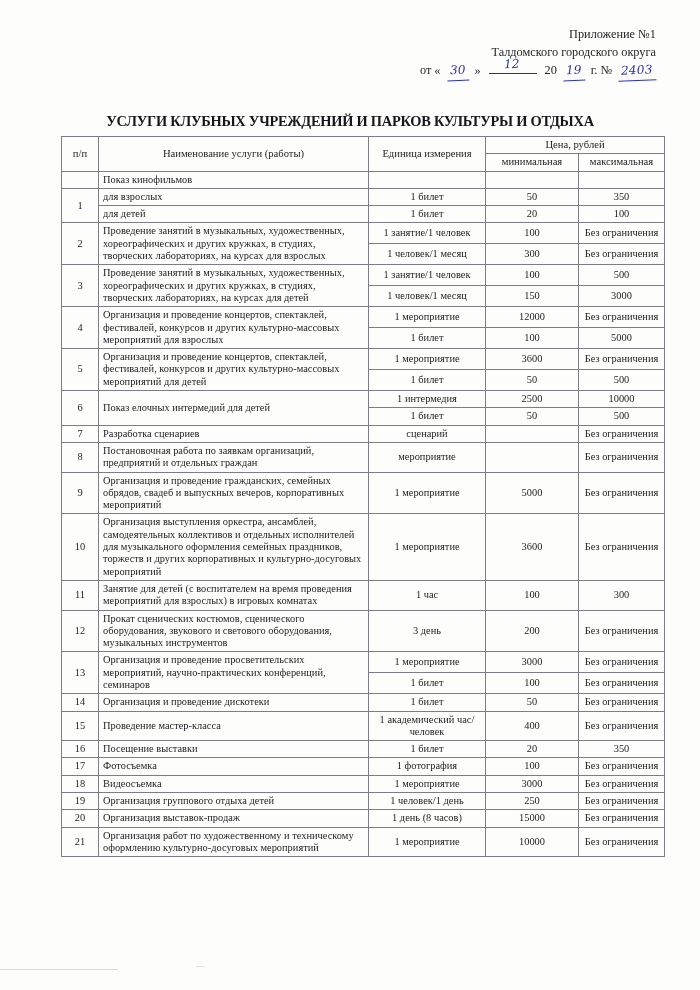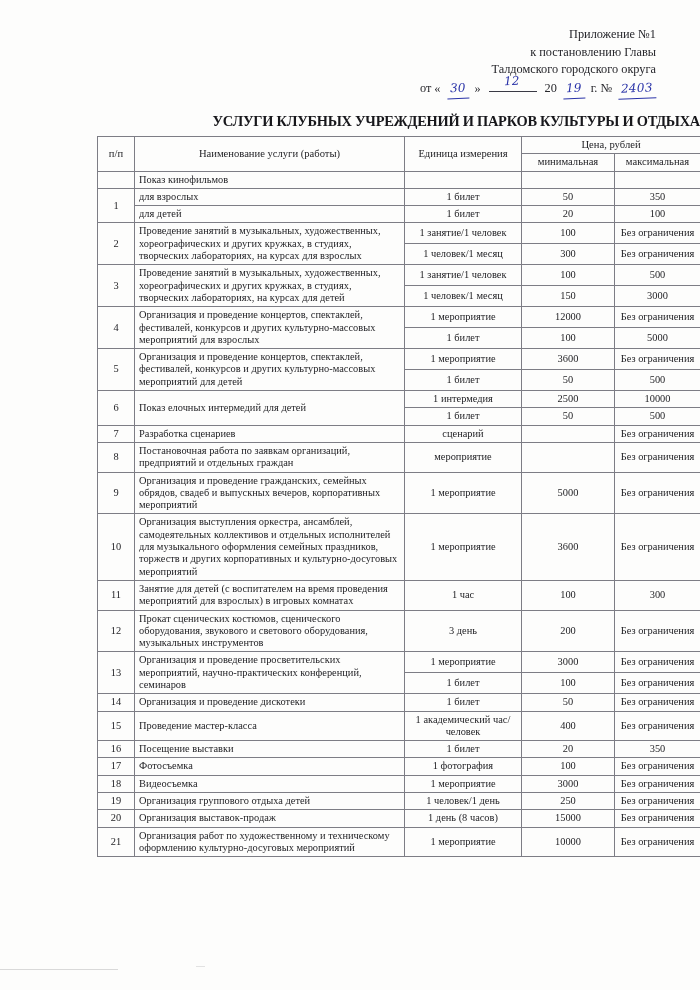--- a/index.html
+++ b/index.html
@@ -68,34 +68,33 @@
     bottom: 0px;
     border-bottom: none;
   }
 
   
   .title {
     position: absolute;
     left: 0;
     right: 0;
     top: 113px;
-    text-align: right;
+    text-align: center;
     font-size: 14.4px;
     font-weight: bold;
     letter-spacing: -0.25px;
     color: #17171b;
   }
 
   
   .tbl-wrap {
     position: absolute;
     left: 61px;
     top: 136px;
     width: 603px;
-    margin-left: 36px;
   }
   table.grid {
     border-collapse: collapse;
     width: 100%;
     table-layout: fixed;
     font-size: 10.4px;
     color: #1e1e22;
   }
   table.grid td, table.grid th {
     border: 1px solid #7d7d85;
@@ -133,21 +132,20 @@
   .artifact.a1 { left: 0px;  top: 969px; width: 118px; }
   .artifact.a2 { left: 196px; top: 966px; width: 9px; height: 1px; background:#e2e2e2; }
 </style>
 </head>
 <body>
 
 <div class="page">
 
   <div class="hdr">
     <div class="hdr-line">Приложение №1</div>
-    <div class="hdr-line">к постановлению Главы</div>
     <div class="hdr-line">Талдомского городского округа</div>
     <div class="date-line">
       <span>от «</span>
         <span class="hw">30</span>
         <span>»</span>
         <span class="rule">
           <span class="hw">12</span>
         </span>
         <span>20</span>
         <span class="hw">19</span>

